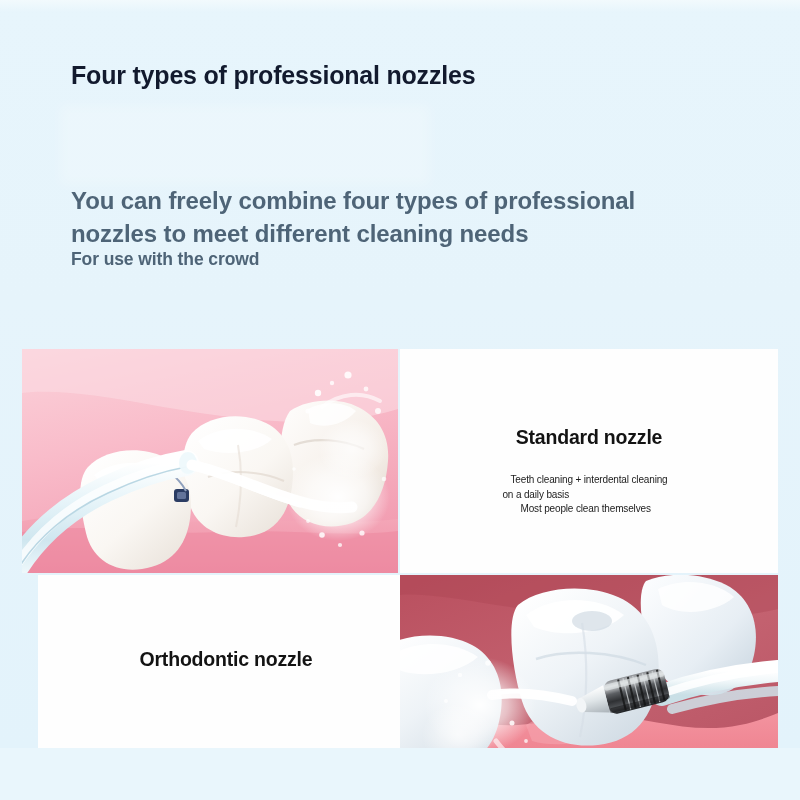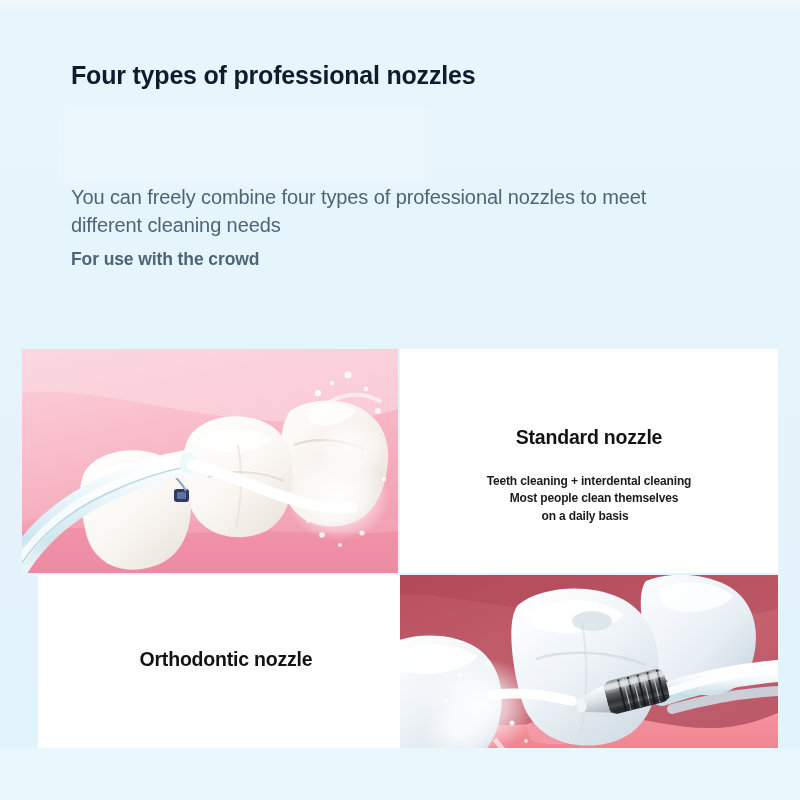--- a/index.html
+++ b/index.html
@@ -50,22 +50,22 @@
     letter-spacing: -0.2px;
     color: #121a2e;
     line-height: 1.2;
     white-space: nowrap;
   }
   .subtitle {
     position: absolute;
     left: 71px;
     top: 184px;
     width: 640px;
-    font-size: 20px;
-    font-weight: normal;
+    font-size: 24px;
+    font-weight: bold;
     color: #4e6477;
     line-height: 1.38;
     letter-spacing: -0.1px;
   }
   .subtitle-2 {
     position: absolute;
     left: 71px;
     top: 247px;
     font-size: 17.5px;
     font-weight: bold;
@@ -101,26 +101,25 @@
   }
   .card-title {
     font-size: 19.5px;
     font-weight: bold;
     color: #131313;
     letter-spacing: -0.2px;
     text-align: center;
     white-space: nowrap;
   }
   .card-lines {
-    font-size: 12px;
-    font-weight: bold;
+    font-size: 10px;
+    font-weight: normal;
     color: #1b1b1b;
     line-height: 1.45;
     letter-spacing: -0.15px;
-    text-align: center;
   }
   .cell-tr .card-title { margin-top: 77px; }
   .cell-tr .card-lines { margin-top: 24px; }
   .cell-bl .card-title { margin-top: 73px; }
   .cell-bl .card-lines { margin-top: 26px; }
   .ln { white-space: nowrap; }
   .ln-indent-a { margin-left: 10px; }
   .ln-indent-b { margin-left: -8px; }
 
   
@@ -232,22 +231,22 @@
           </g>
           <path d="M300,58 C318,44 340,42 358,52" stroke="#ffffff" stroke-width="4" fill="none" opacity="0.6" stroke-linecap="round"></path>
         </svg>
       </div>
     </div>
 
     <div class="cell cell-tr text-card">
       <div class="card-title">Standard nozzle</div>
       <div class="card-lines">
         <div class="ln">Teeth cleaning + interdental cleaning</div>
+        <div class="ln ln-indent-b">on a daily basis</div>
         <div class="ln ln-indent-a">Most people clean themselves</div>
-        <div class="ln ln-indent-b">on a daily basis</div>
       </div>
     </div>
 
     <div class="cell cell-bl text-card">
       <div class="card-title">Orthodontic nozzle</div>
     </div>
 
     <div class="cell cell-br">
       <div class="photo">
         <svg viewBox="0 0 378 225" preserveAspectRatio="xMidYMid slice">

